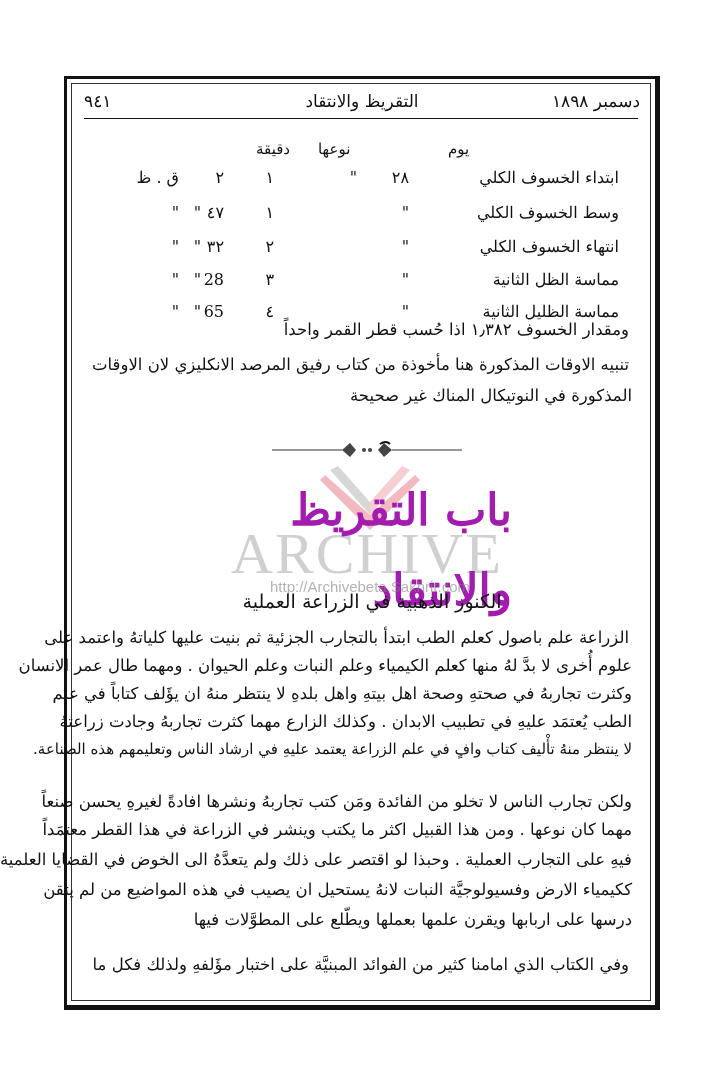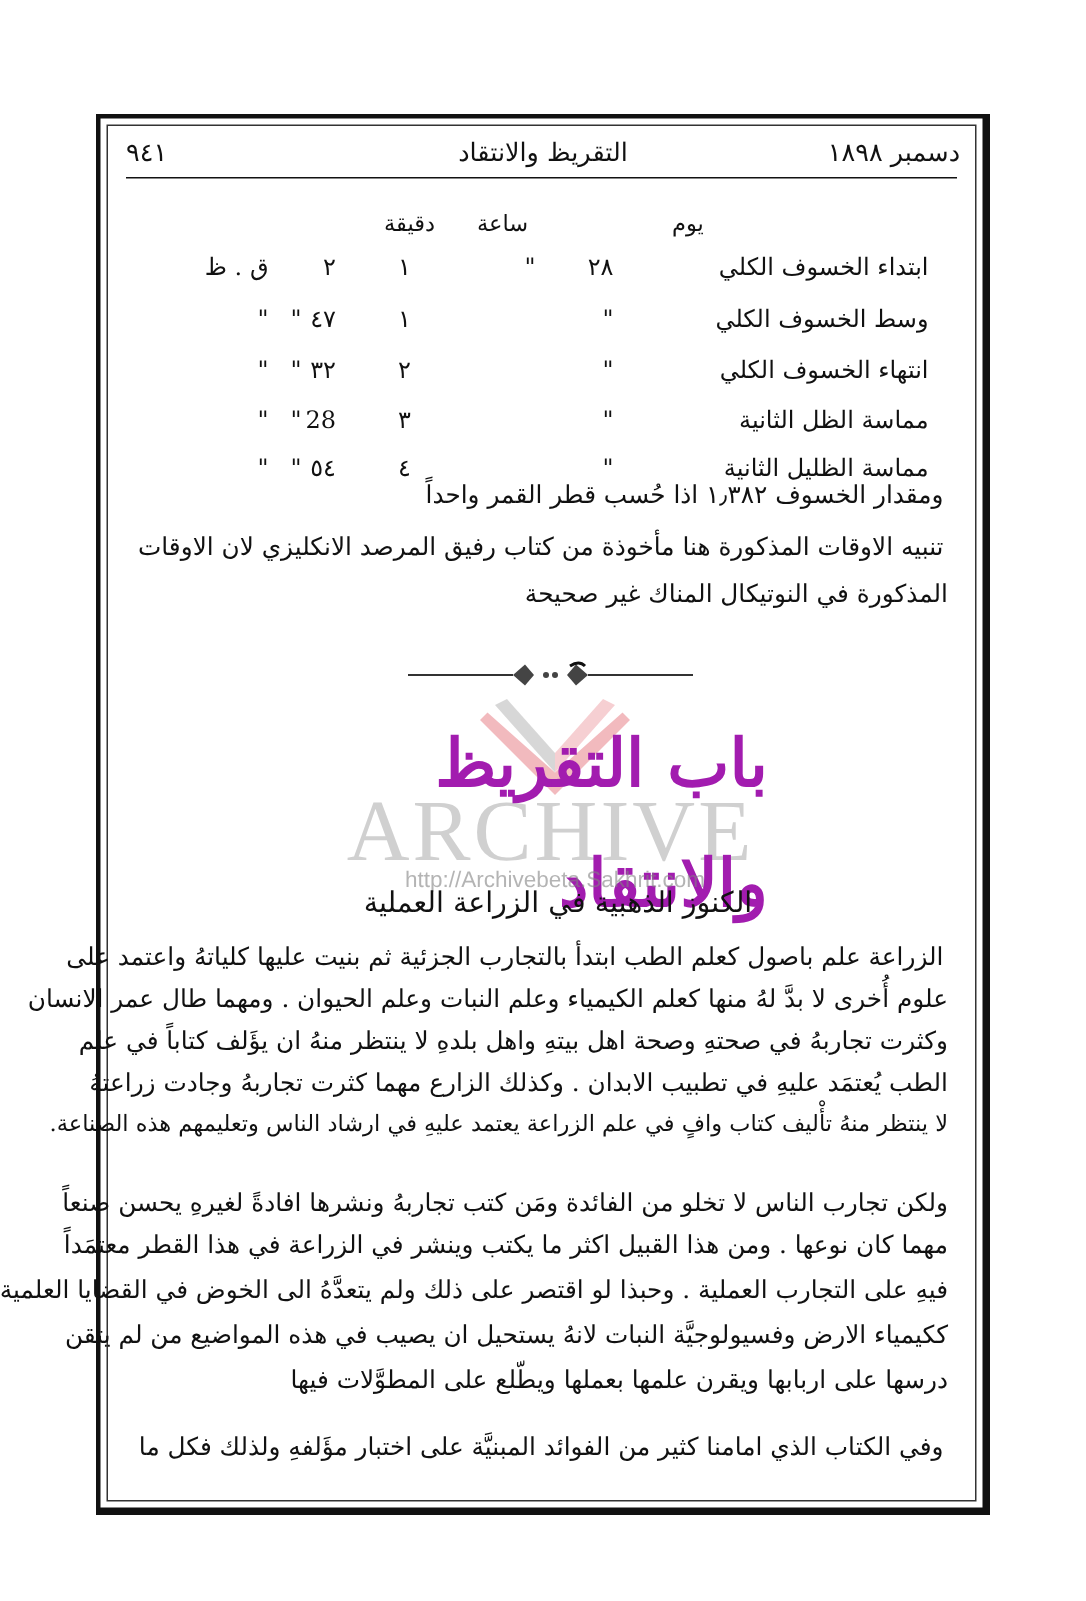--- a/index.html
+++ b/index.html
@@ -62,21 +62,21 @@
   </div>
 
 <div class="running-head">
   <span>دسمبر ١٨٩٨</span>
   <span class="rh-title">التقريظ والانتقاد</span>
   <span>٩٤١</span>
 </div>
 <div class="head-rule"></div>
 
 <span class="tbl-head rtl" style="left:448px">يوم</span>
-<span class="tbl-head rtl" style="left:318px">ساعة</span>
+<span class="tbl-head rtl" style="left:318px">نوعها</span>
 <span class="tbl-head rtl" style="left:256px">دقيقة</span>
 
 <div class="row" style="top:168px">
   <span class="lbl">ابتداء الخسوف الكلي</span>
   <span class="c1">٢٨</span>
   <span class="c2">"</span>
   <span class="c3">١</span>
   <span class="c4">٢</span>
   <span class="c5">ق . ظ</span>
 </div>
@@ -101,21 +101,21 @@
   <span class="c1">"</span>
   <span class="c3">٣</span>
   <span class="c4">28</span>
   <span class="c5" style="right:418px">"</span>
   <span class="c5">"</span>
 </div>
 <div class="row" style="top:302px">
   <span class="lbl">مماسة الظليل الثانية</span>
   <span class="c1">"</span>
   <span class="c3">٤</span>
-  <span class="c4">٥٤</span>
+  <span class="c4">65</span>
   <span class="c5" style="right:418px">"</span>
   <span class="c5">"</span>
 </div>
 
 <div class="line" style="top:320px; right:95px;">ومقدار الخسوف ١٫٣٨٢ اذا حُسب قطر القمر واحداً</div>
 <div class="line" style="top:355px; right:95px;">تنبيه الاوقات المذكورة هنا مأخوذة من كتاب رفيق المرصد الانكليزي لان الاوقات</div>
 <div class="line" style="top:386px;">المذكورة في النوتيكال المناك غير صحيحة</div>
 
 <svg class="ornament" viewBox="0 0 190 20">
   <line x1="0" y1="10" x2="70" y2="10" stroke="#333" stroke-width="1.2"></line>

